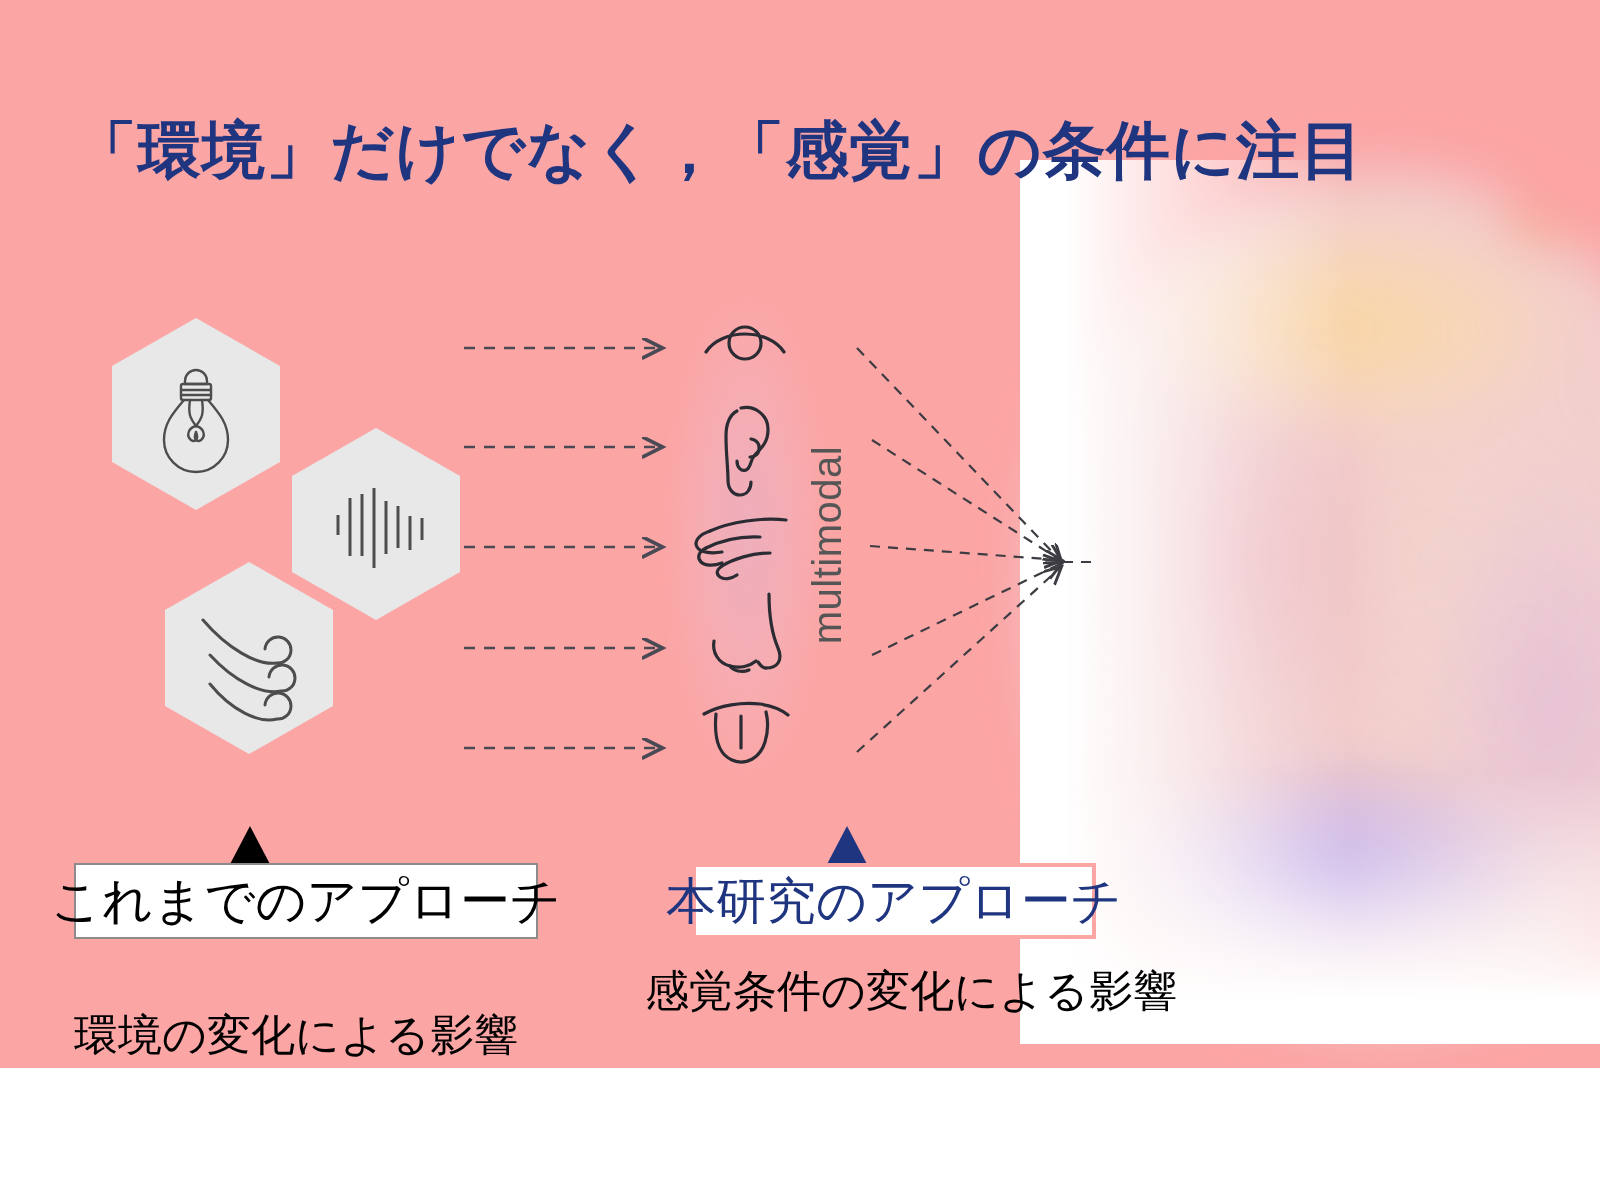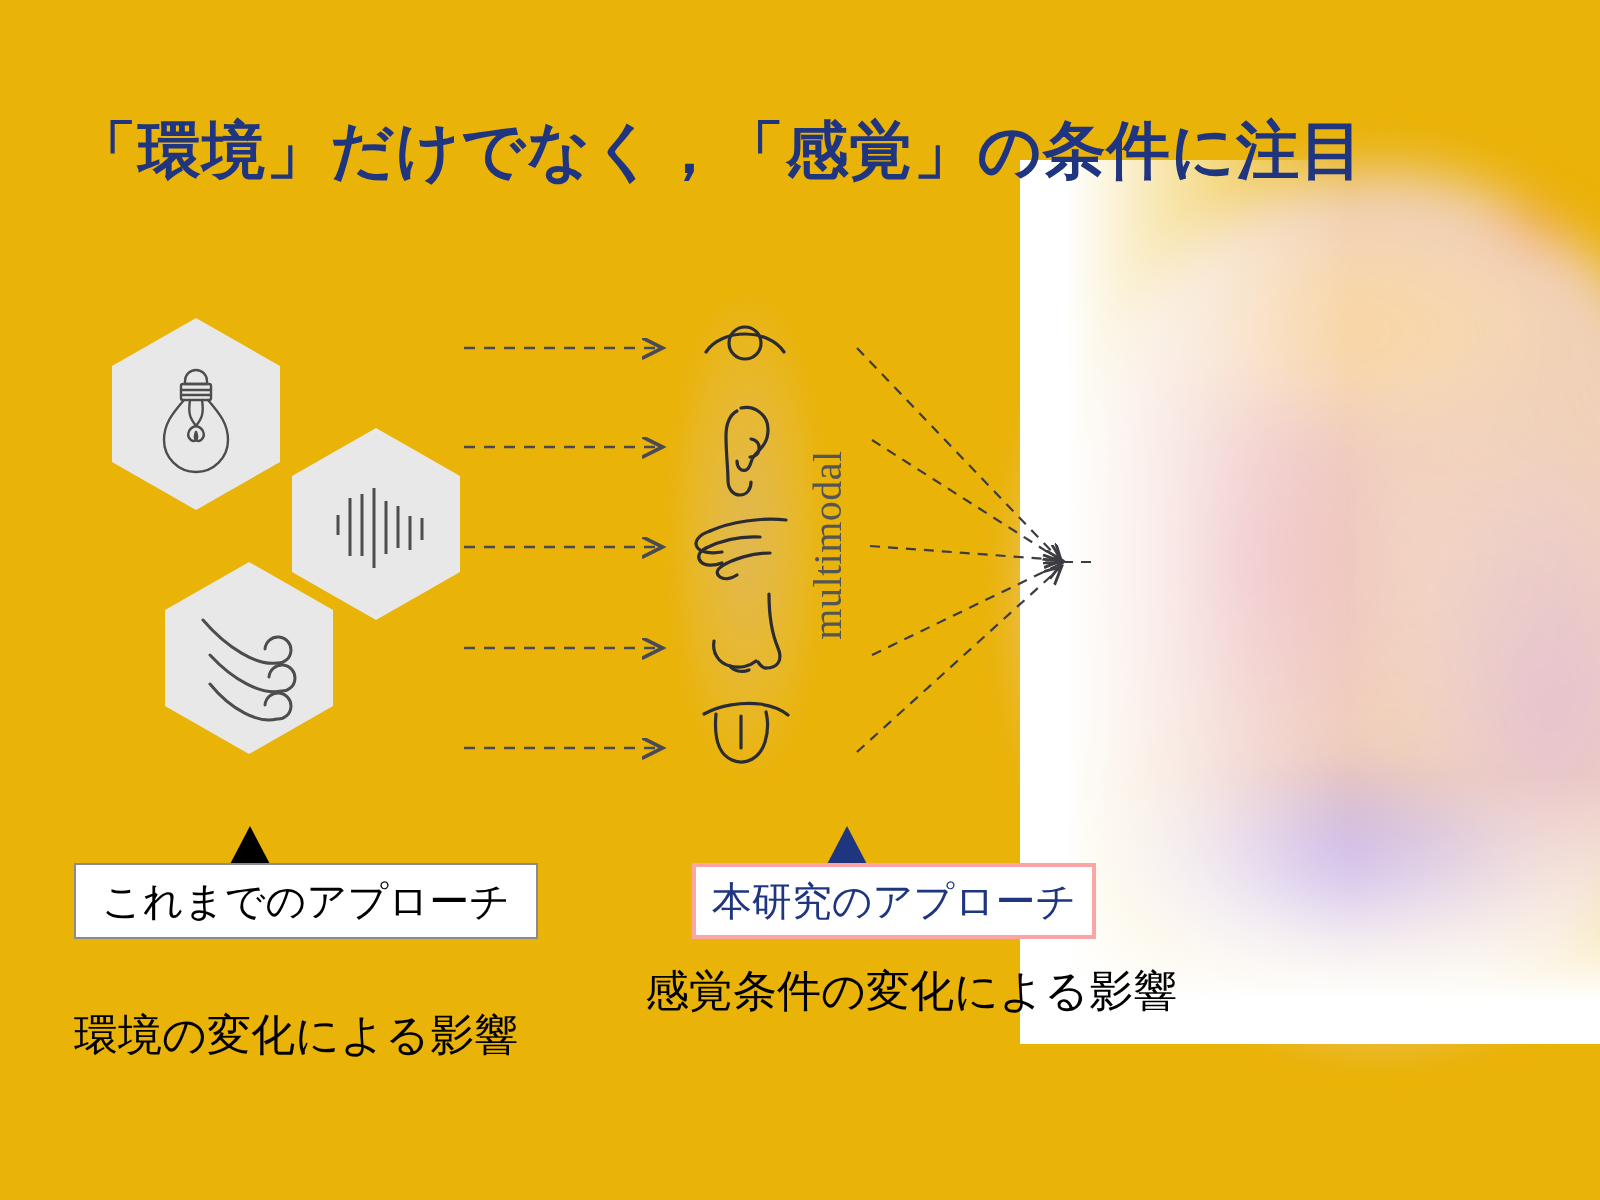--- a/index.html
+++ b/index.html
@@ -6,24 +6,23 @@
     margin: 0;
     padding: 0;
     background: #ffffff;
   }
   body {
     font-family: "Liberation Sans", sans-serif;
   }
   #slide {
     position: relative;
     width: 1600px;
-    height: 1200px;
-    background: #eab308;
+    height: 1068px;
+    background: #fca5a5;
     overflow: hidden;
-    font-family: Liberation Serif, serif;
   }
 
   
   .sphere-wrap {
     position: absolute;
     left: 1030px;
     top: 170px;
     width: 700px;
     height: 860px;
     pointer-events: none;
@@ -127,21 +126,21 @@
   }
 
   
   .approach-box {
     position: absolute;
     box-sizing: border-box;
     background: #ffffff;
     display: flex;
     align-items: center;
     justify-content: center;
-    font-size: 40px;
+    font-size: 50px;
     white-space: nowrap;
   }
   .box-prev {
     left: 74px; top: 863px;
     width: 464px; height: 76px;
     border: 2px solid #8b8b8b;
     color: #000000;
   }
   .box-new {
     left: 692px; top: 863px;

